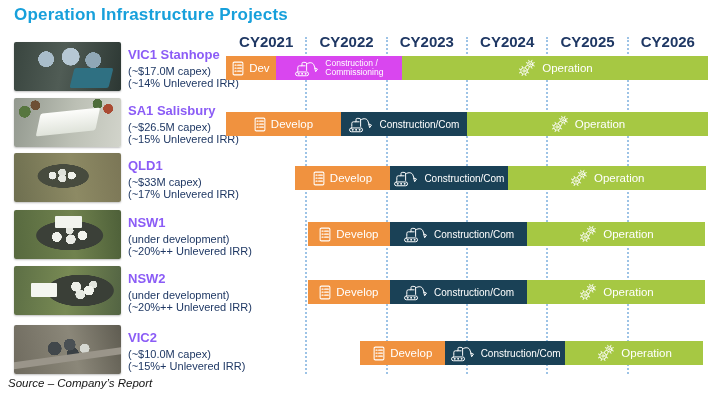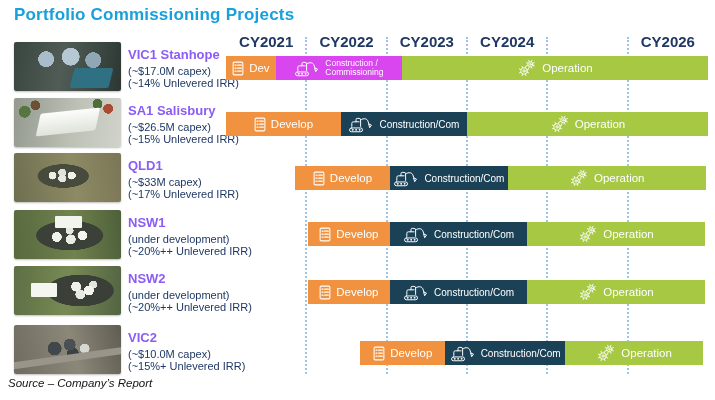--- a/index.html
+++ b/index.html
@@ -59,26 +59,27 @@
   .bar.construction .lbl{font-size:10px;}
   .bar .lbl.two{font-size:8.5px;line-height:9.5px;text-align:left;}
   .bar .lbl.two span{display:block;}
   .icon{display:flex;align-items:center;flex:0 0 auto;}
   .source{position:absolute;left:8px;top:377px;font-size:11.5px;font-style:italic;color:#141414;}
 </style>
 </head>
 <body>
 
 <div class="canvas" id="canvas">
-  <div class="title">Portfolio Commissioning Projects</div>
+  <div class="title">Operation Infrastructure Projects</div>
   <div class="source">Source – Company’s Report</div>
 <div class="yearlbl" style="left: 226px; width: 80.3333px;">CY2021</div>
     <div class="yearlbl" style="left: 306.333px; width: 80.3333px;">CY2022</div>
     <div class="yearlbl" style="left: 386.667px; width: 80.3333px;">CY2023</div>
     <div class="yearlbl" style="left: 467px; width: 80.3333px;">CY2024</div>
+    <div class="yearlbl" style="left: 547.333px; width: 80.3333px;">CY2025</div>
     <div class="yearlbl" style="left: 627.667px; width: 80.3333px;">CY2026</div>
     <div class="divider" style="left: 305.333px; height: 337px;"></div>
     <div class="divider" style="left: 385.667px; height: 337px;"></div>
     <div class="divider" style="left: 466px; height: 337px;"></div>
     <div class="divider" style="left: 546.333px; height: 337px;"></div>
     <div class="divider" style="left: 626.667px; height: 337px;"></div>
     <div class="photo p0" style="left: 14px; top: 42px; width: 107px; height: 49px;"></div>
     <div class="pname" style="left: 128px; top: 47px;">VIC1 Stanhope</div>
     <div class="pdetail" style="left: 128px; top: 66px;">(~$17.0M capex)</div>
     <div class="pdetail" style="left: 128px; top: 78px;">(~14% Unlevered IRR)</div>

